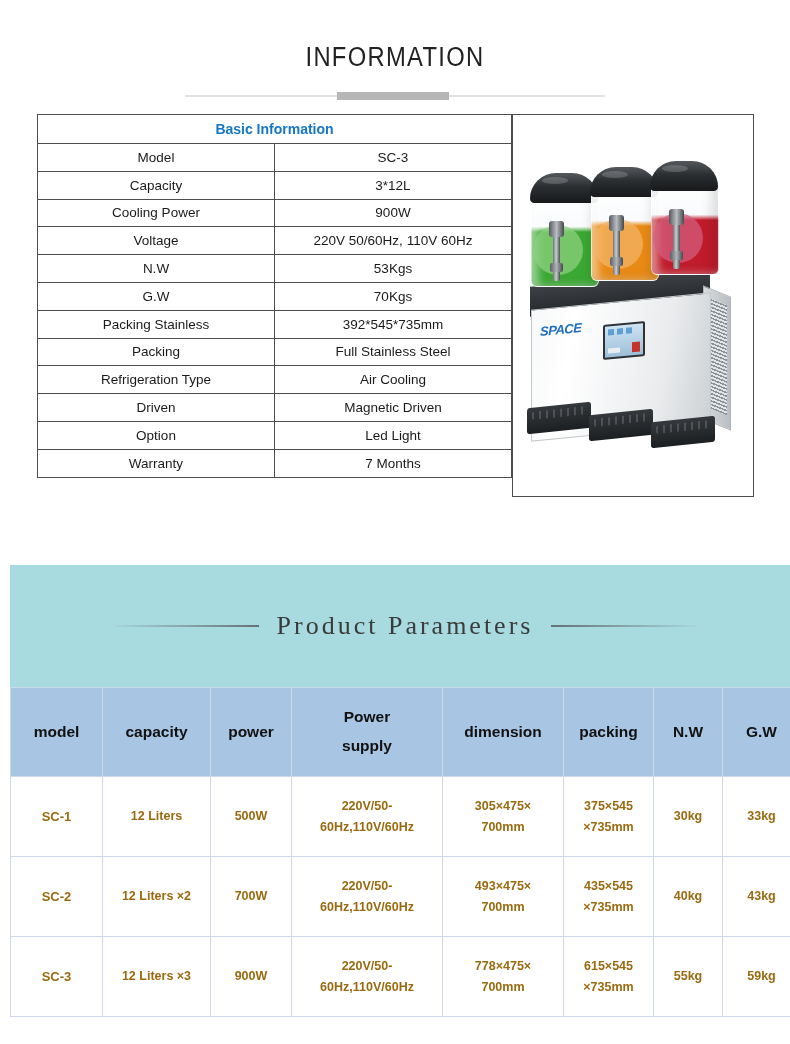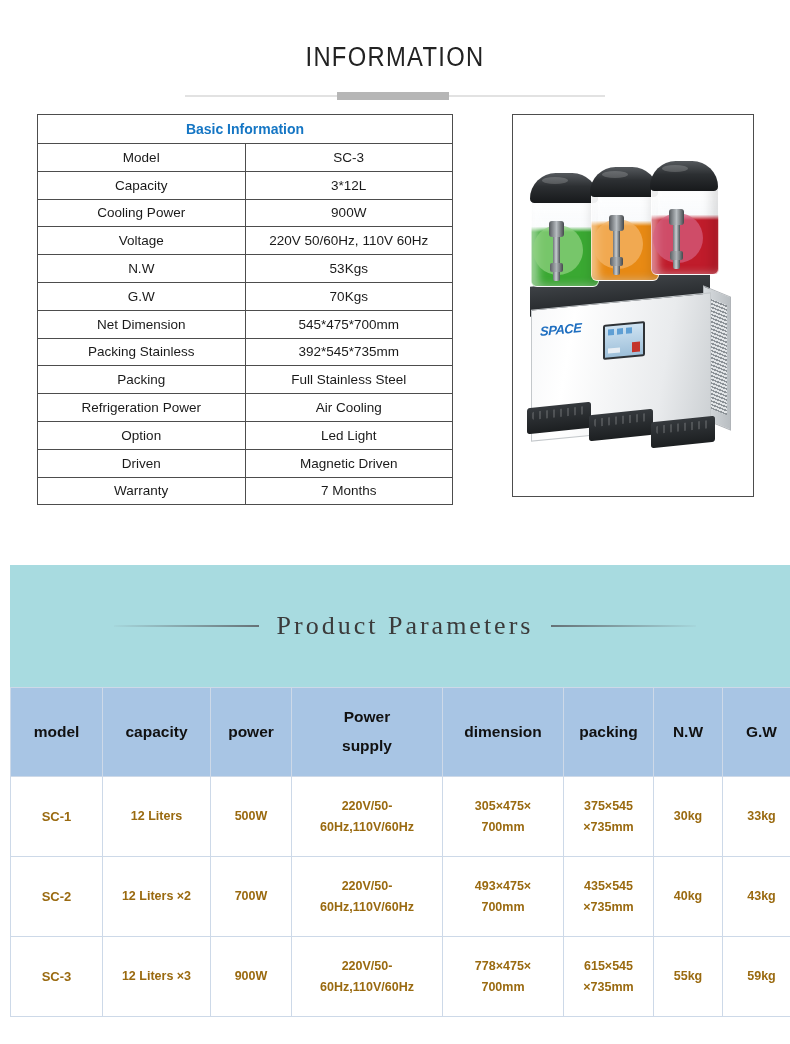--- a/index.html
+++ b/index.html
@@ -56,21 +56,21 @@
   .basic-section {
     position: relative;
     margin: 12px 0 0 0;
     padding: 0 0 0 0;
     height: 390px;
   }
   .basic-table {
     position: absolute;
     left: 37px;
     top: 0;
-    width: 416px;
+    width: 475px;
     border-collapse: collapse;
     table-layout: fixed;
     border-radius: 20px;
   }
   .basic-table td {
     border: 1px solid #4d4d4d;
     height: 26.8px;
     text-align: center;
     vertical-align: middle;
     font-size: 13.5px;
@@ -431,42 +431,38 @@
       </tr>
       <tr>
         <td class="label-cell">N.W</td>
         <td class="value-cell">53Kgs</td>
       </tr>
       <tr>
         <td class="label-cell">G.W</td>
         <td class="value-cell">70Kgs</td>
       </tr>
       <tr>
-        <td class="label-cell">Net Dimension</td>
-        <td class="value-cell">545*475*700mm</td>
-      </tr>
-      <tr>
         <td class="label-cell">Packing Stainless</td>
         <td class="value-cell">392*545*735mm</td>
       </tr>
       <tr>
         <td class="label-cell">Packing</td>
         <td class="value-cell">Full Stainless Steel</td>
       </tr>
       <tr>
-        <td class="label-cell">Refrigeration Power</td>
+        <td class="label-cell">Refrigeration Type</td>
         <td class="value-cell">Air Cooling</td>
+      </tr>
+      <tr>
+        <td class="label-cell">Driven</td>
+        <td class="value-cell">Magnetic Driven</td>
       </tr>
       <tr>
         <td class="label-cell">Option</td>
         <td class="value-cell">Led Light</td>
-      </tr>
-      <tr>
-        <td class="label-cell">Driven</td>
-        <td class="value-cell">Magnetic Driven</td>
       </tr>
       <tr>
         <td class="label-cell">Warranty</td>
         <td class="value-cell">7 Months</td>
       </tr>
     </tbody>
   </table>
 
   <div class="photo-frame">
     <div class="machine">

